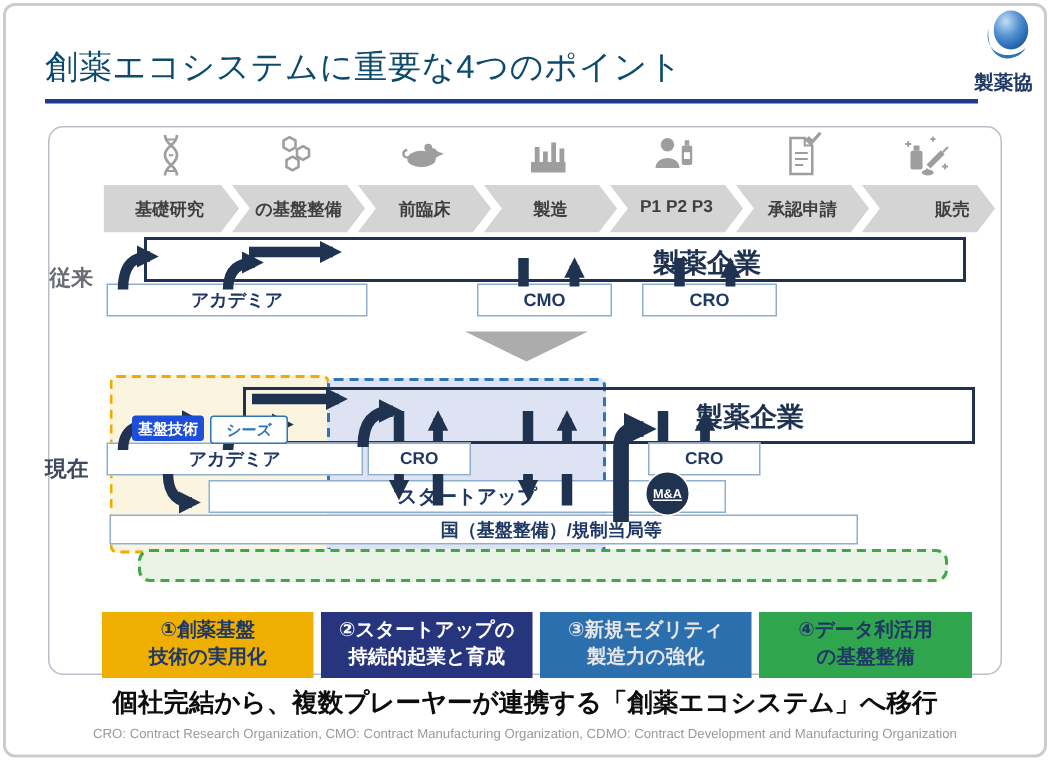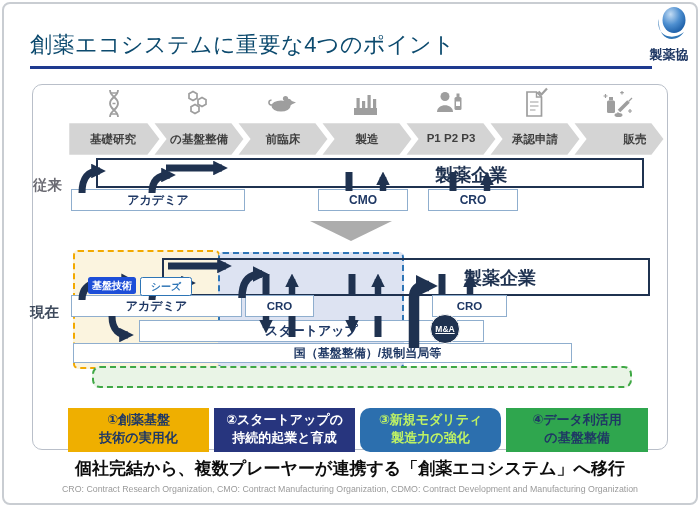--- a/index.html
+++ b/index.html
@@ -210,21 +210,21 @@
   </svg>
 
   <div class="point" style="left: 68px; width: 141px; background: rgb(239, 175, 0); color: rgb(31, 56, 100);">
     <span>①創薬基盤</span>
     <span>技術の実用化</span>
   </div>
   <div class="point" style="left: 214px; width: 141px; background: rgb(39, 53, 126); color: rgb(255, 255, 255);">
     <span>②スタートアップの</span>
     <span>持続的起業と育成</span>
   </div>
-  <div class="point" style="left: 360px; width: 141px; background: rgb(44, 111, 174); color: #bef264; border-radius: 10px;">
+  <div class="point" style="left: 360px; width: 141px; background: rgb(44, 111, 174); color: #e5e5e5;">
     <span>③新規モダリティ</span>
     <span>製造力の強化</span>
   </div>
   <div class="point" style="left: 506px; width: 142px; background: rgb(47, 166, 78); color: rgb(31, 56, 100);">
     <span>④データ利活用</span>
     <span>の基盤整備</span>
   </div>
 
   <div class="statement">個社完結から、複数プレーヤーが連携する「創薬エコシステム」へ移行</div>
   <div class="footnote">CRO: Contract Research Organization, CMO: Contract Manufacturing Organization, CDMO: Contract Development and Manufacturing Organization</div>

